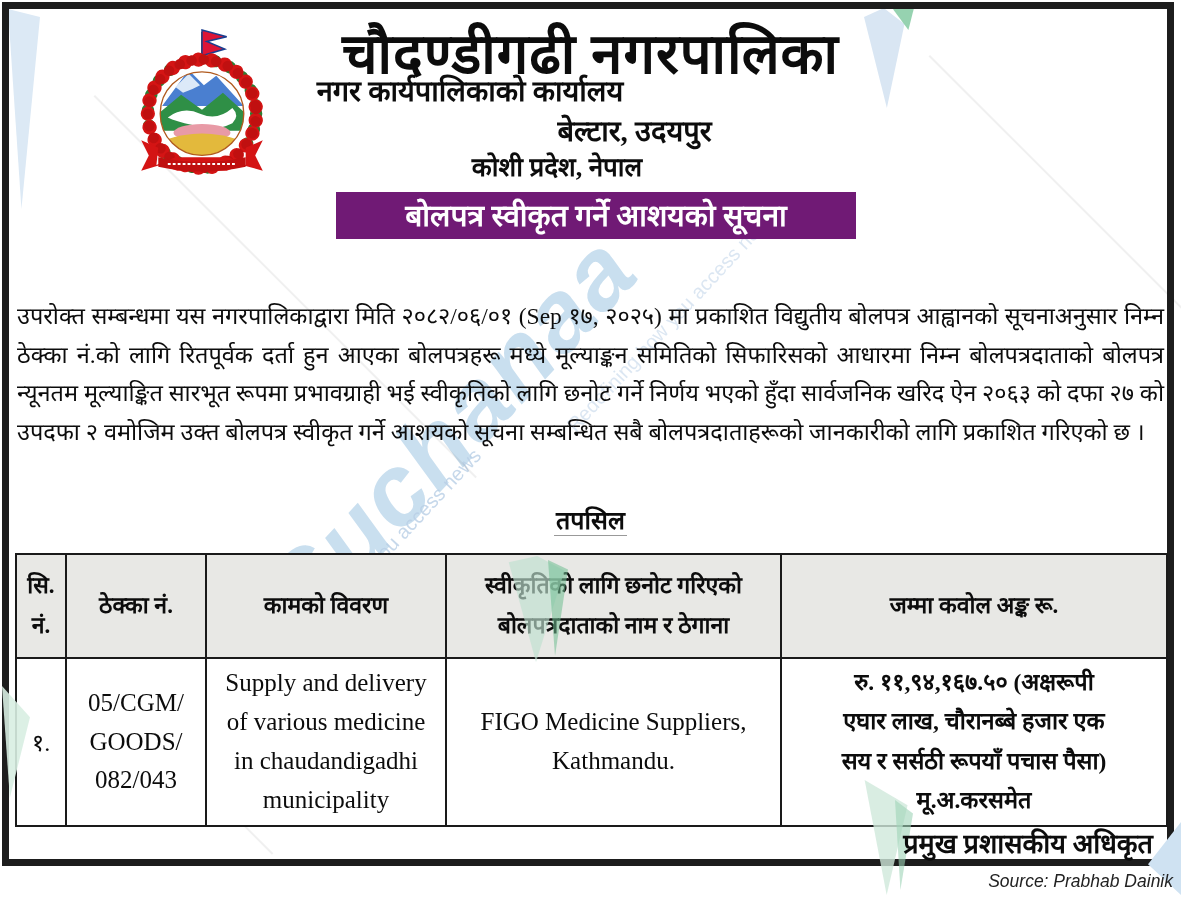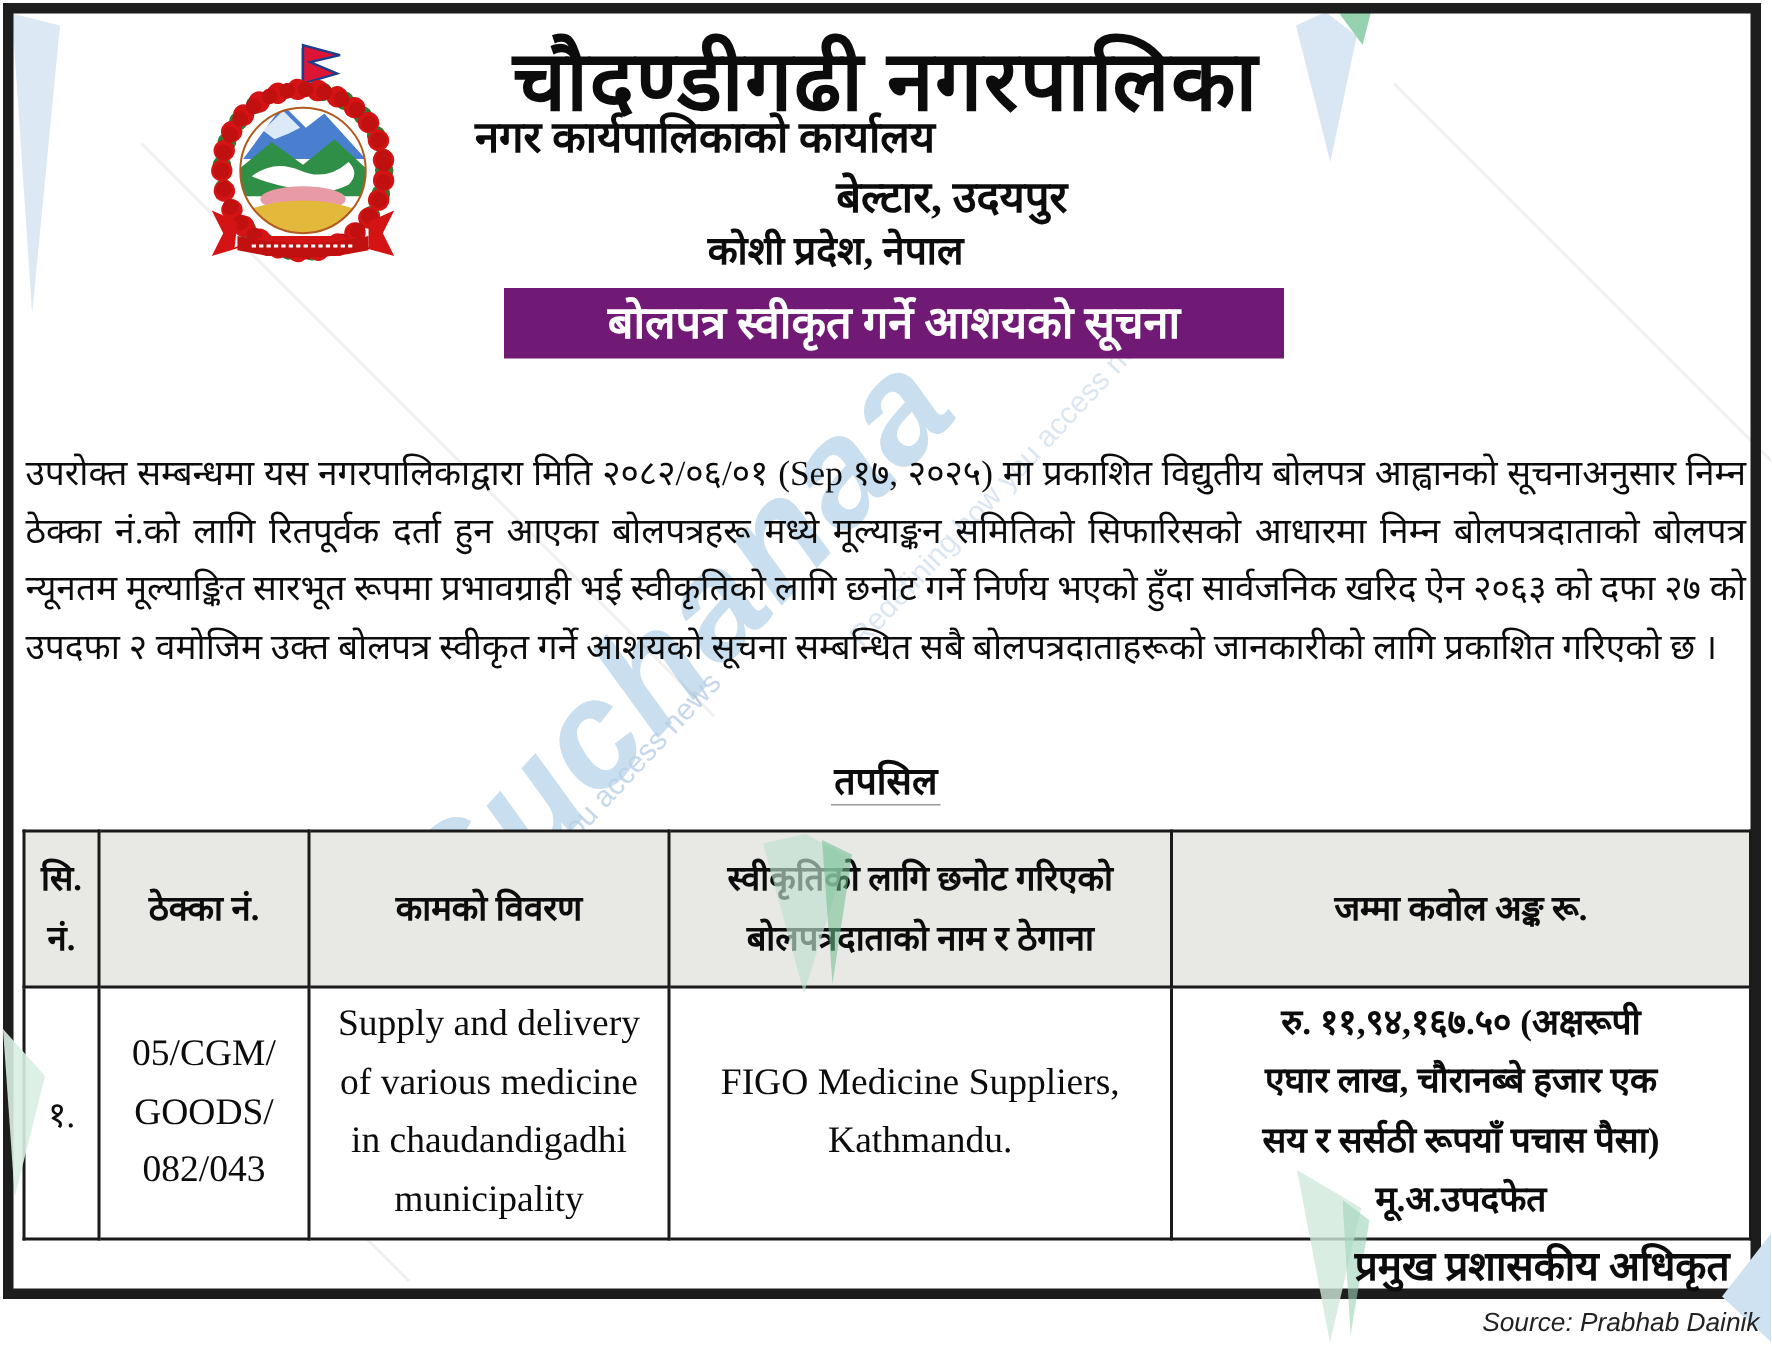--- a/index.html
+++ b/index.html
@@ -158,21 +158,21 @@
 082/043</td>
       <td class="cell-en ml">Supply and delivery
 of various medicine
 in chaudandigadhi
 municipality</td>
       <td class="cell-en ml">FIGO Medicine Suppliers,
 Kathmandu.</td>
       <td class="cell-amt ml">रु. ११,९४,१६७.५० (अक्षरूपी
 एघार लाख, चौरानब्बे हजार एक
 सय र सर्सठी रूपयाँ पचास पैसा)
-मू.अ.उपदफेत</td>
+मू.अ.करसमेत</td>
     </tr>
   </tbody>
     </table>
 
   <div class="abs" id="signatory">प्रमुख प्रशासकीय अधिकृत</div>
   <div class="abs" id="source">Source: Prabhab Dainik</div>
 
 </div>
 
 </body></html>

